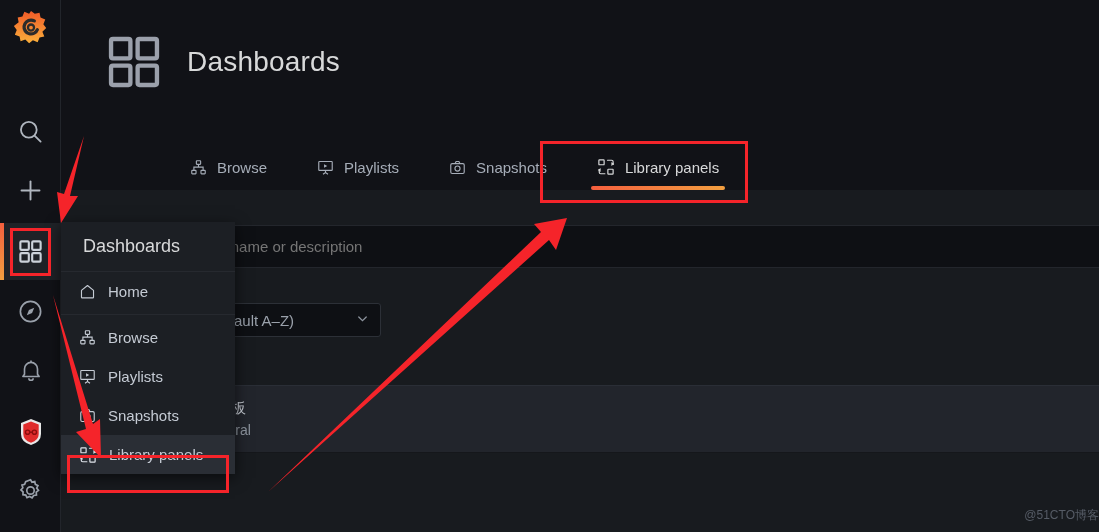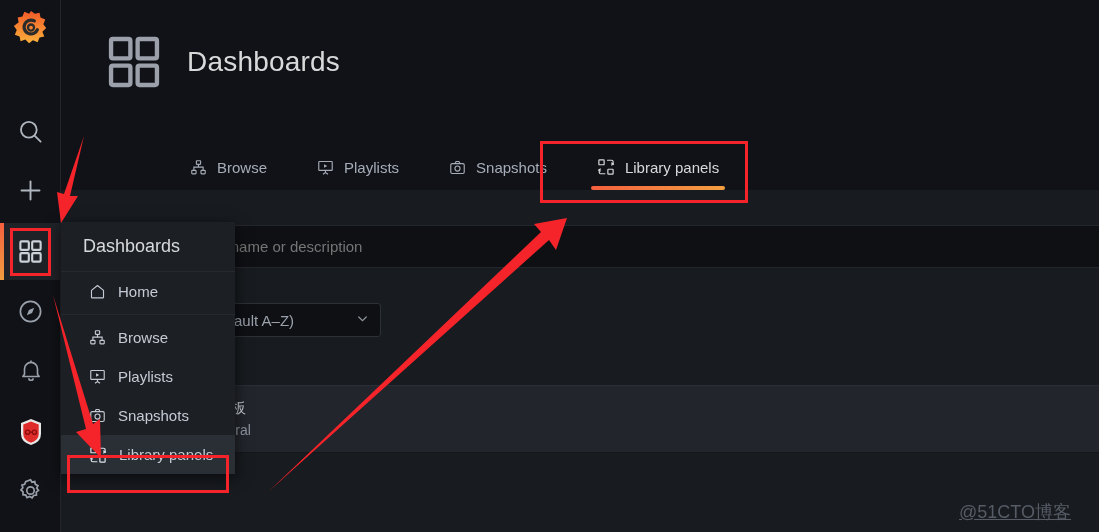--- a/index.html
+++ b/index.html
@@ -110,40 +110,40 @@
     border-top: 1px solid #2a2e36;
     border-bottom: 1px solid #15171b;
     padding-left: 140px;
     display: flex; flex-direction: column; justify-content: center;
     cursor: pointer;
   }
   .panel-card-title { font-size: 15px; color: #c7ccd4; line-height: 1.5; }
   .panel-card-folder { font-size: 14px; color: #8d949e; line-height: 1.5; }
 
   .watermark {
-    position: absolute; right: 28px; bottom: 8px;
-    font-size: 18px; color: #565c66; text-decoration: underline;
+    position: absolute; right: 0; bottom: 8px;
+    font-size: 12px; color: #565c66;
   }
 
   
   #dropdown {
     position: absolute; left: 61px; top: 222px;
     width: 174px;
     background: #1c1f24;
     box-shadow: 0 4px 14px rgba(0,0,0,.6);
     z-index: 40;
   }
   .dd-head {
     padding: 14px 16px 14px 22px;
     font-size: 18px; color: #d8d9da;
     border-bottom: 1px solid #26292f;
   }
   .dd-item {
     display: flex; align-items: center; gap: 12px;
-    height: 39px; padding-left: 28px;
+    height: 39px; padding-left: 18px;
     color: #c5cbd4; font-size: 15px;
     cursor: pointer; position: relative;
   }
   .dd-item svg { display: block; flex: none; }
   .dd-sep { height: 1px; background: #26292f; margin: 3px 0; }
   .dd-item.selected { background: #2a2e35; }
 
   
   .anno { position: absolute; z-index: 60; pointer-events: none; }
   .anno-box { border: 3px solid #f5242a; }

